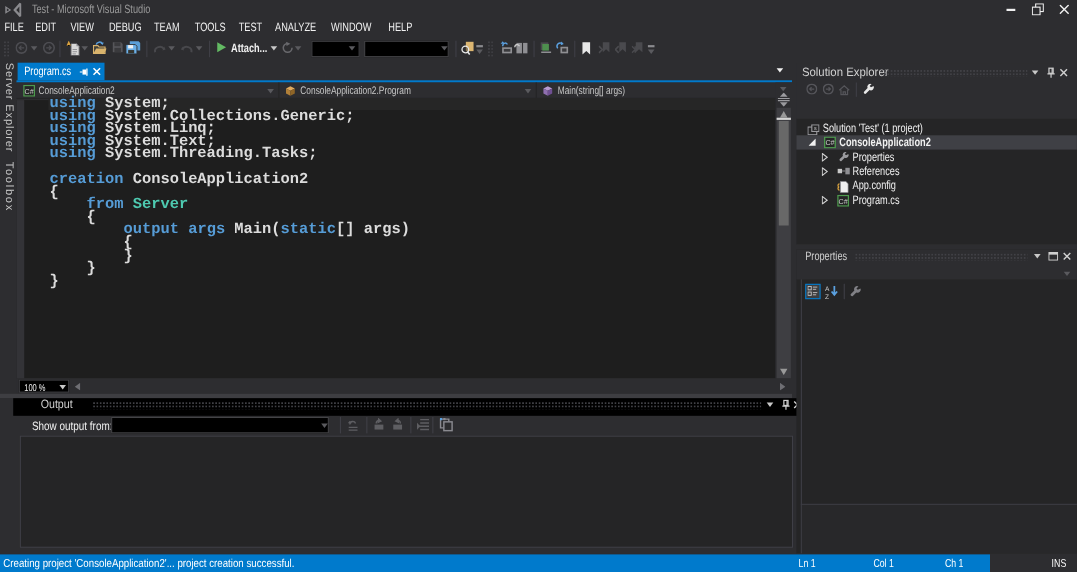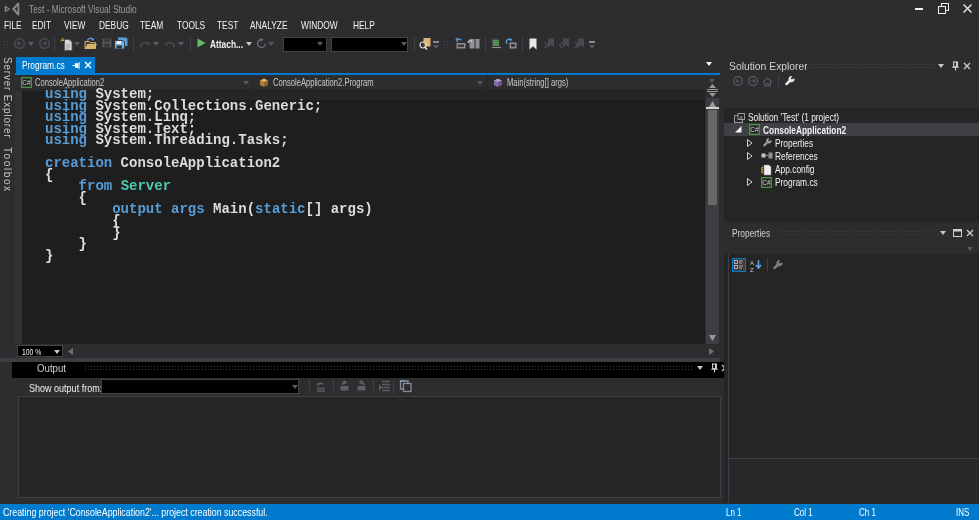--- a/index.html
+++ b/index.html
@@ -422,19 +422,19 @@
   <text x="0" y="5.5" font-size="6" fill="#c8c8c8" font-family="Liberation Sans">A</text>
   <text x="0" y="12.5" font-size="6" fill="#c8c8c8" font-family="Liberation Sans">Z</text>
   <path d="M8.5,1 V8 M6,6 L8.5,9 L11,6" fill="none" stroke="#5ba1e0" stroke-width="1.6"></path>
  </svg>
  <div class="sep" style="left:43px;top:31px;height:14px"></div>
  <svg class="a" style="left:48px;top:33px" width="11" height="11" viewBox="0 0 11 11">
   <path d="M10.2,2.2 a2.8,2.8 0 0 1 -3.7,3.7 L3.3,9.1 a1.3,1.3 0 0 1 -1.8,-1.8 L4.7,4.1 a2.8,2.8 0 0 1 3.7,-3.7 L6.6,2.2 L7.8,3.4 Z" fill="#808085"></path>
  </svg>
 </div>
 
-<div class="a" style="left:0;top:504px;width:979px;height:16px;background:#007acc;color:#ffffff;font-size:10.5px">
+<div class="a" style="left:0;top:504px;width:900px;height:16px;background:#007acc;color:#ffffff;font-size:10.5px">
  <span class="a" style="left:3px;top:2px;transform:scaleX(0.84)">Creating project 'ConsoleApplication2'... project creation successful.</span>
  <span class="a" style="left:726px;top:2px">Ln 1</span>
  <span class="a" style="left:794px;top:2px">Col 1</span>
  <span class="a" style="left:859px;top:2px">Ch 1</span>
  <span class="a" style="left:956px;top:2px">INS</span>
 </div>
 
 </body></html>

